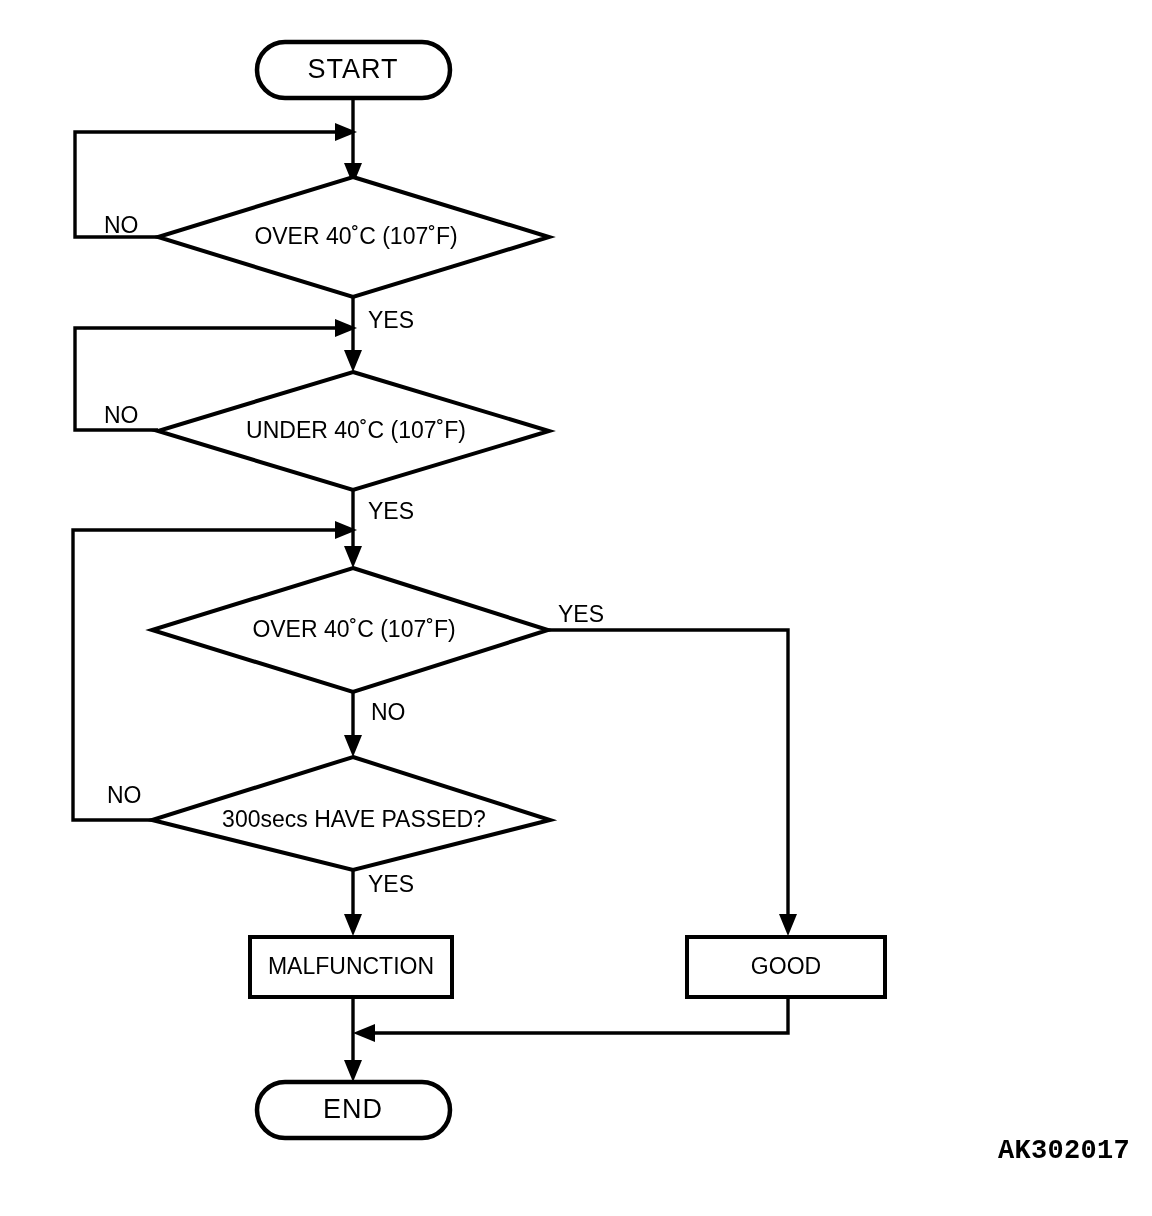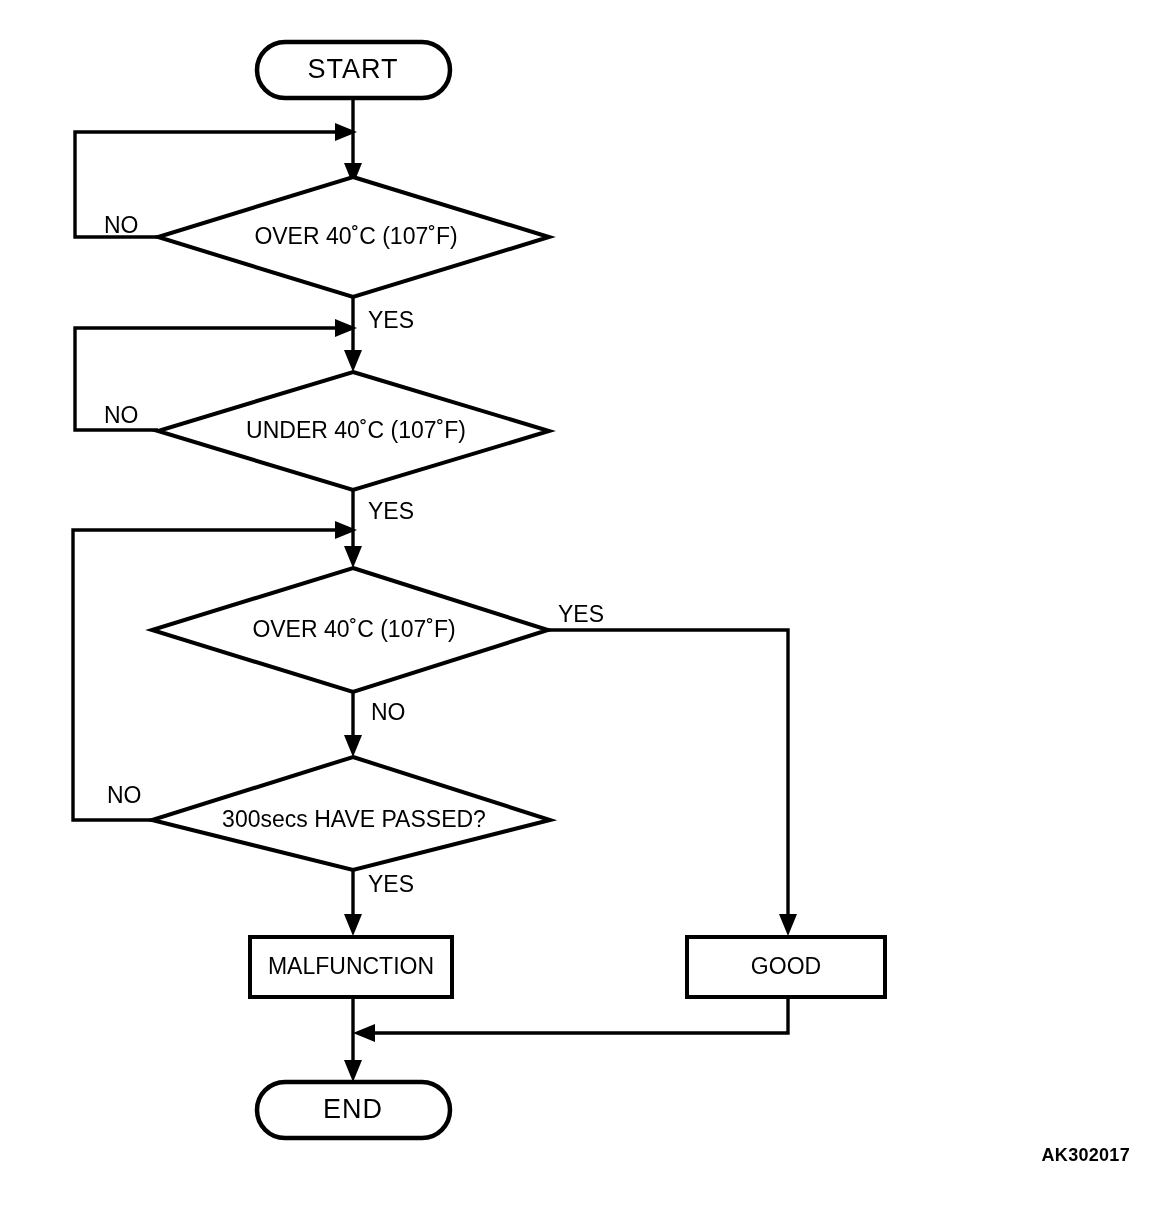--- a/index.html
+++ b/index.html
@@ -71,22 +71,22 @@
     font-family: "Liberation Sans", sans-serif;
     font-size: 23px;
     fill: #000000;
     text-anchor: start;
     dominant-baseline: middle;
   }
   .corner-code {
     position: absolute;
     right: 22px;
     bottom: 18px;
-    font-family: Liberation Sans, sans-serif;
-    font-size: 18px;
+    font-family: Liberation Mono, monospace;
+    font-size: 27px;
     font-weight: bold;
     color: #000000;
     letter-spacing: 0.3px;
   }
 </style>
 </head>
 <body>
 
 <div id="page">
 

